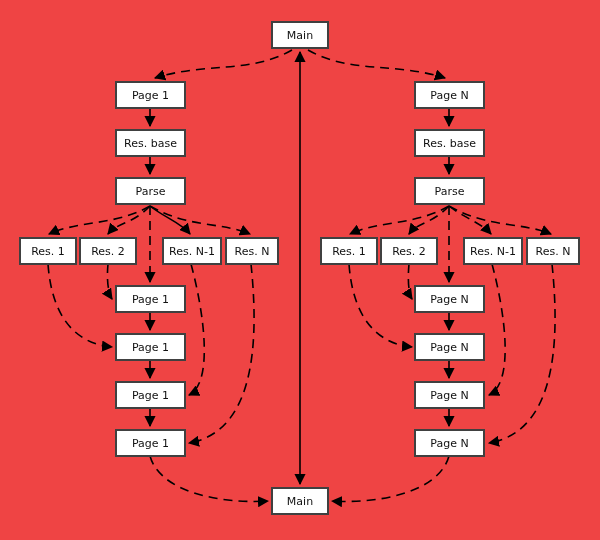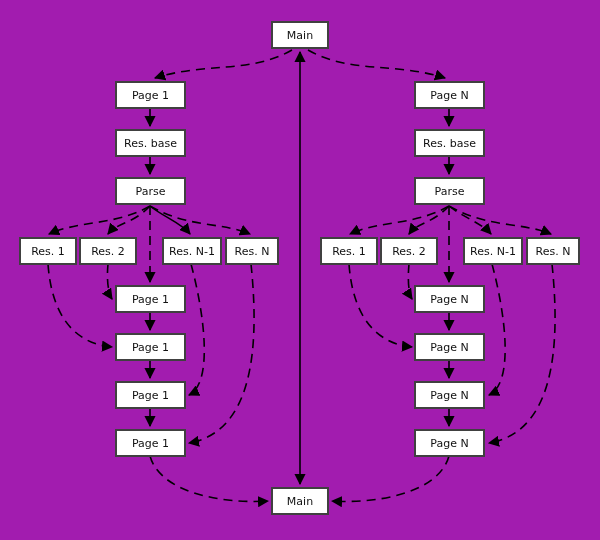--- a/index.html
+++ b/index.html
@@ -4,21 +4,21 @@
 <style>
   html, body {
     margin: 0;
     padding: 0;
     background: #ffffff;
   }
   #diagram-root {
     position: relative;
     width: 600px;
     height: 540px;
-    background: #a21caf;
+    background: #ef4444;
     font-family: "DejaVu Sans", sans-serif;
     overflow: hidden;
   }
   svg#diagram-svg {
     position: absolute;
     left: 0;
     top: 0;
     width: 600px;
     height: 540px;
     display: block;

